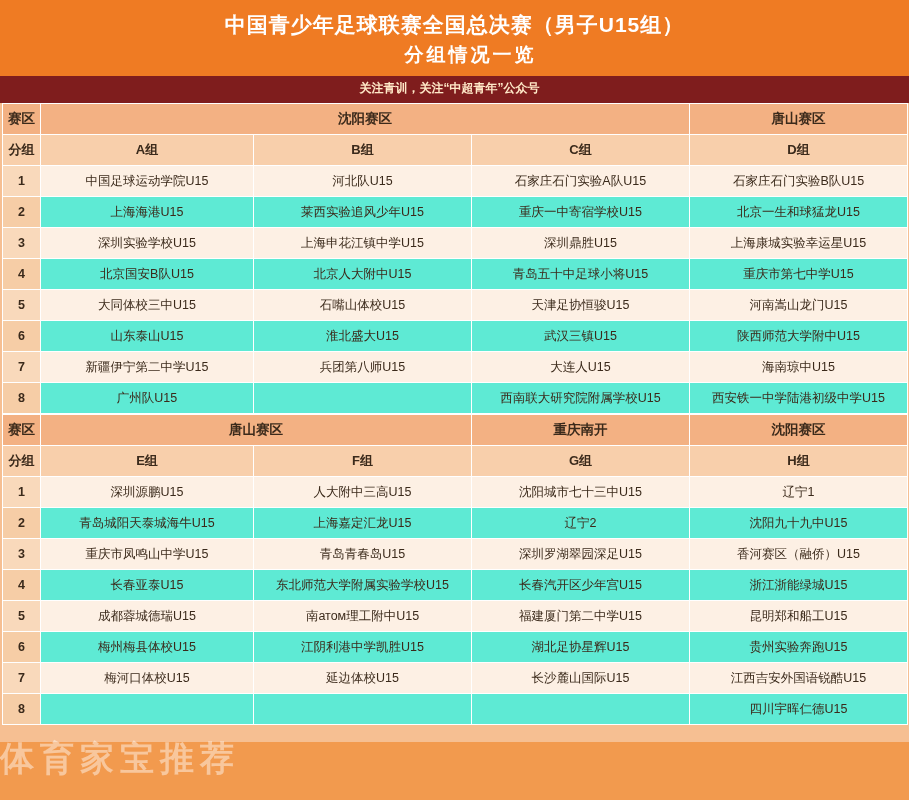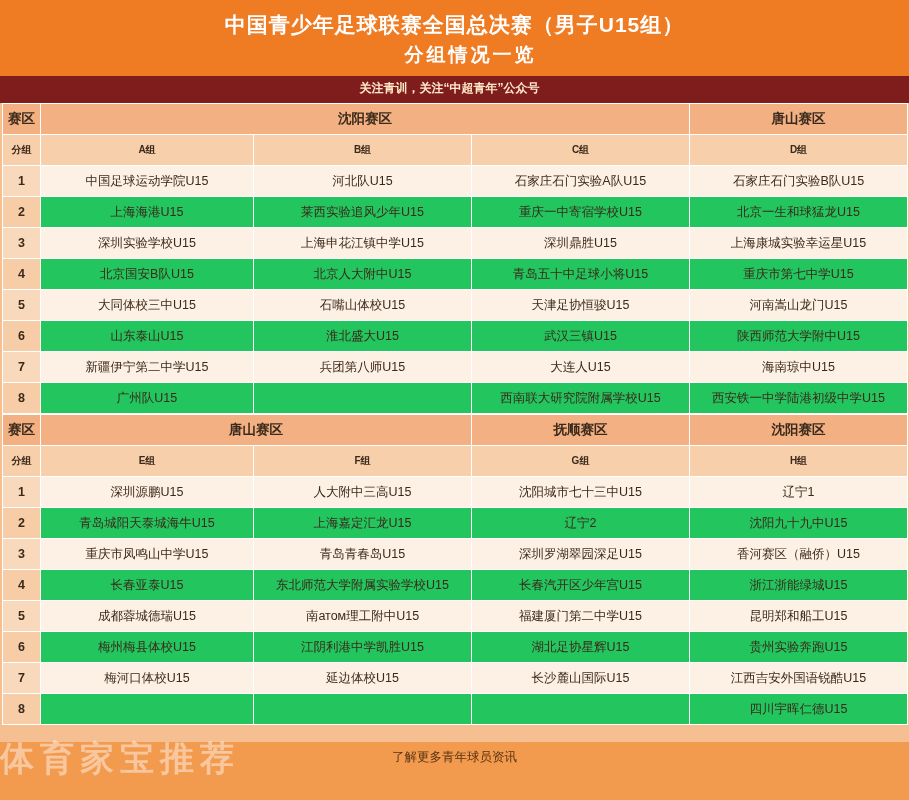--- a/index.html
+++ b/index.html
@@ -84,33 +84,33 @@
   .zone-row td {
     background: #f3b183;
     font-weight: bold;
     font-size: 13.5px;
     color: #2f2013;
     height: 28px;
   }
   .group-row td {
     background: #f8cfab;
     font-weight: bold;
-    font-size: 10px;
+    font-size: 13px;
     color: #2f2013;
     height: 27px;
   }
   .data-row td {
     background: #fdf0e4;
   }
   .data-row td.idx {
     background: #f9d9bb;
     font-weight: bold;
   }
   .data-row.alt td {
-    background: #22c55e;
+    background: #5eead4;
   }
   .data-row.alt td.idx {
     background: #f6cda6;
   }
   
   .footer {
     flex: 0 0 auto;
     background: #f29a4e;
     position: relative;
     height: 52px;
@@ -239,21 +239,21 @@
         <col class="col-idx">
           <col class="col-a">
           <col class="col-b">
           <col class="col-c">
           <col class="col-d">
       </colgroup>
       <tbody>
         <tr class="zone-row">
           <td>赛区</td>
           <td colspan="2">唐山赛区</td>
-          <td>抚顺赛区</td>
+          <td>重庆南开</td>
           <td>沈阳赛区</td>
         </tr>
         <tr class="group-row">
           <td>分组</td>
           <td>E组</td>
           <td>F组</td>
           <td>G组</td>
           <td>H组</td>
         </tr>
 
@@ -312,16 +312,15 @@
           <td></td>
           <td></td>
           <td>四川宇晖仁德U15</td>
         </tr>
       </tbody>
     </table>
   </div>
 
   <div class="footer">
     <div class="watermark">体育家宝推荐</div>
-    <div class="f-line">了解更多青年球员资讯</div>
   </div>
 
 </div>
 
 </body></html>

